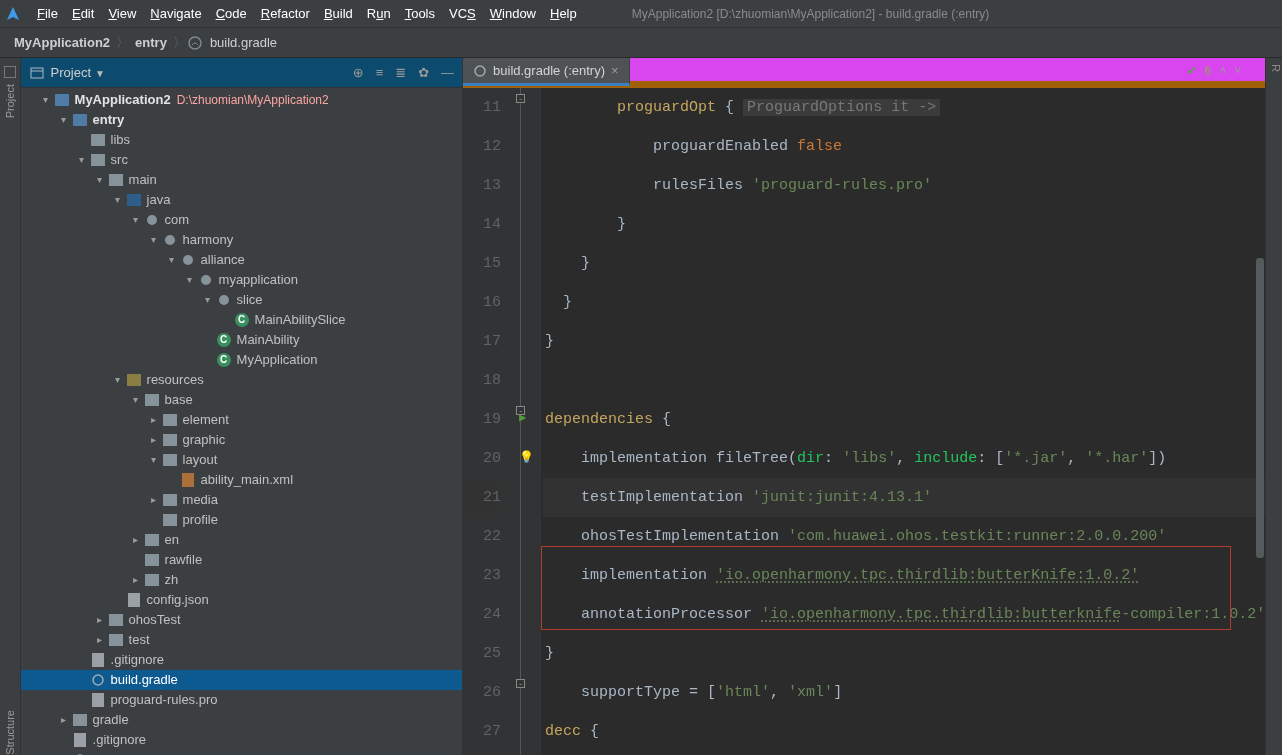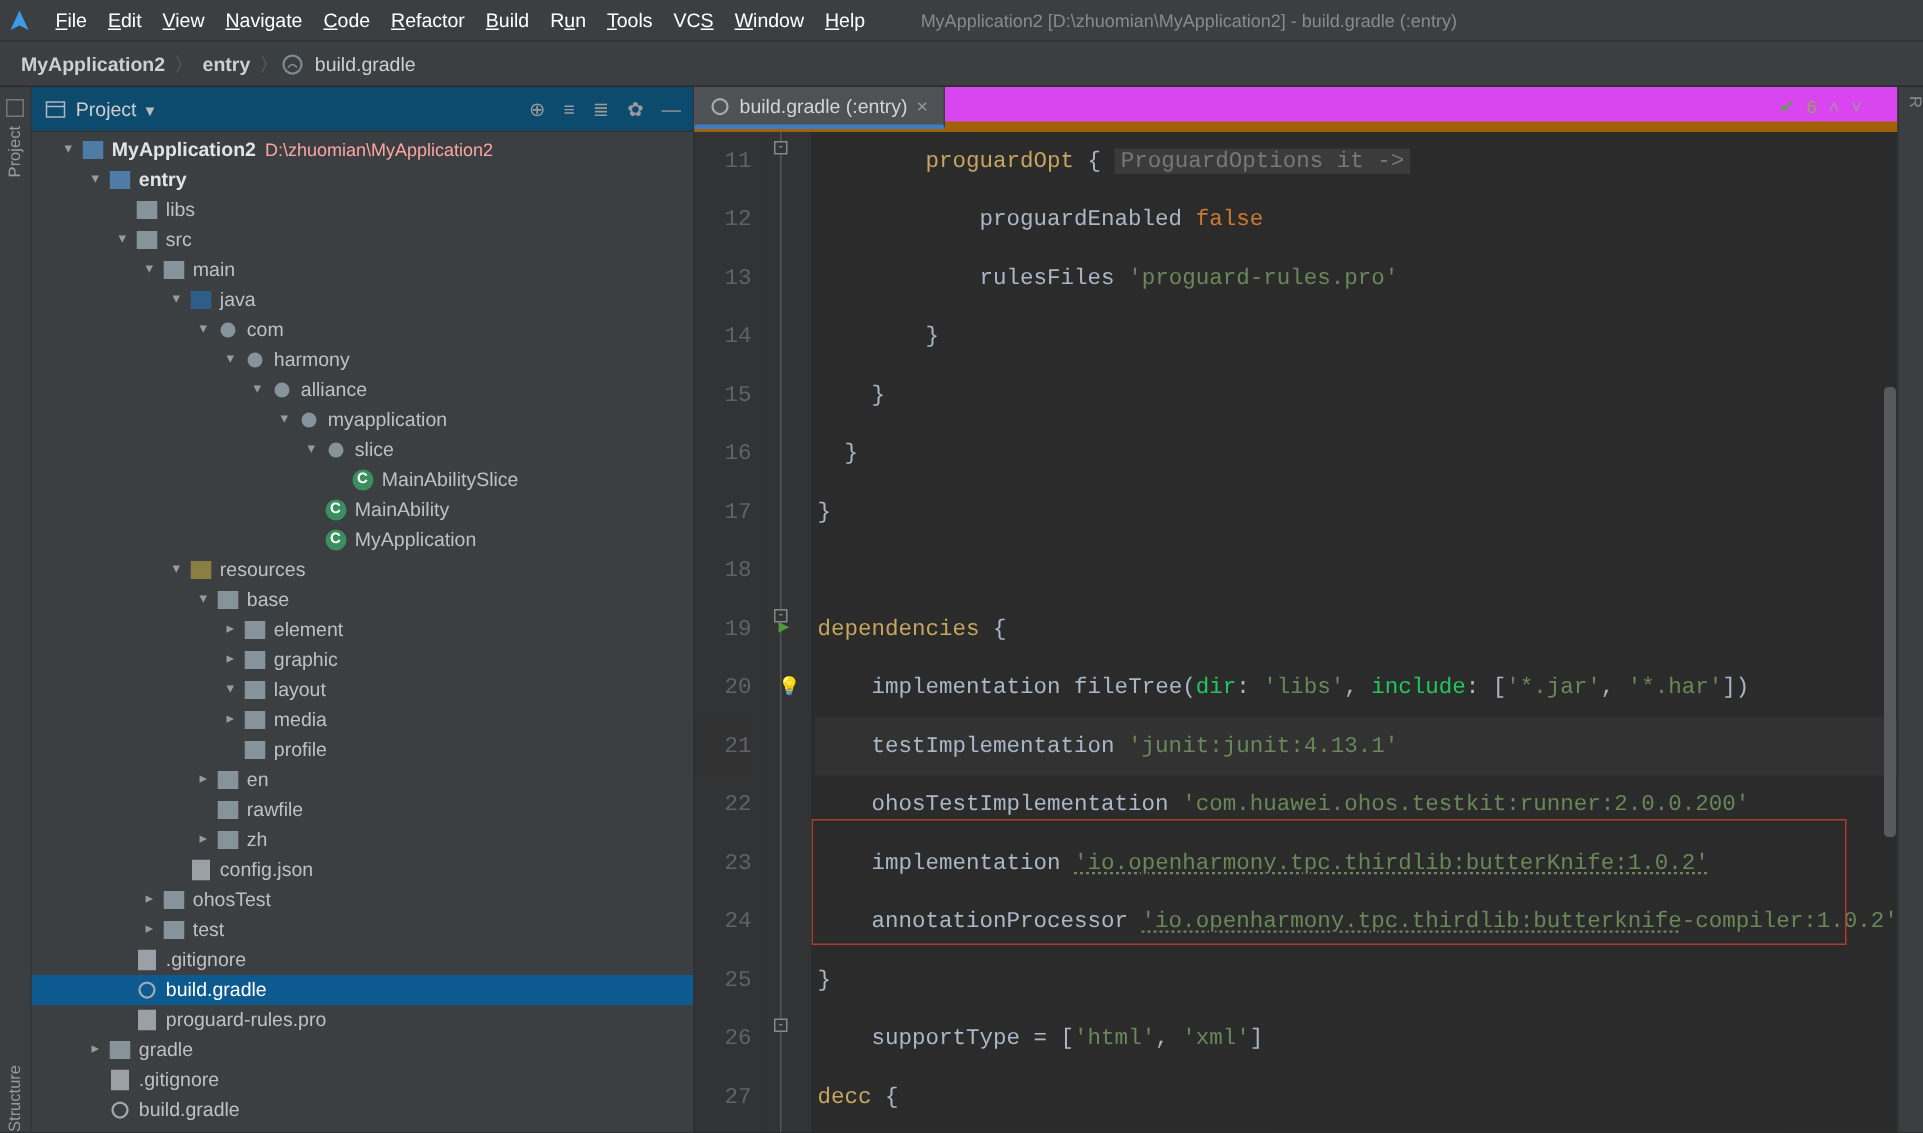--- a/index.html
+++ b/index.html
@@ -27,21 +27,21 @@
   display:flex;align-items:center;justify-content:center;
 }
 .menuitem {
   padding: 0 7px;
   line-height: 28px;
   color: #ffffff;
   cursor: pointer;
 }
 .menuitem .u { text-decoration: underline; }
 .title-app {
-  margin-left: 30px;
+  margin-left: 48px;
   color: #8a8a8a;
   font-size: 12px;
 }
 .breadcrumb {
   height: 30px;
   background: #3c3f41;
   display: flex;
   align-items: center;
   padding: 0 10px;
   border-bottom: 1px solid #2a2a2a;
@@ -459,20 +459,29 @@
           <span class="lbl">graphic</span>
         </div>
       <div class="node ind7">
           <span class="arrow">▾</span>
           <span class="ficon">
             <svg width="14" height="12">
               <rect width="14" height="12" class="folder-svg"></rect>
             </svg>
           </span>
           <span class="lbl">layout</span>
+        </div>
+      <div class="node ind8">
+          <span class="arrow"></span>
+          <span class="ficon">
+            <svg width="12" height="14">
+              <rect width="12" height="14" fill="#aa6f3a"></rect>
+            </svg>
+          </span>
+          <span class="lbl">ability_main.xml</span>
         </div>
       <div class="node ind7">
           <span class="arrow">▸</span>
           <span class="ficon">
             <svg width="14" height="12">
               <rect width="14" height="12" class="folder-svg"></rect>
             </svg>
           </span>
           <span class="lbl">media</span>
         </div>

